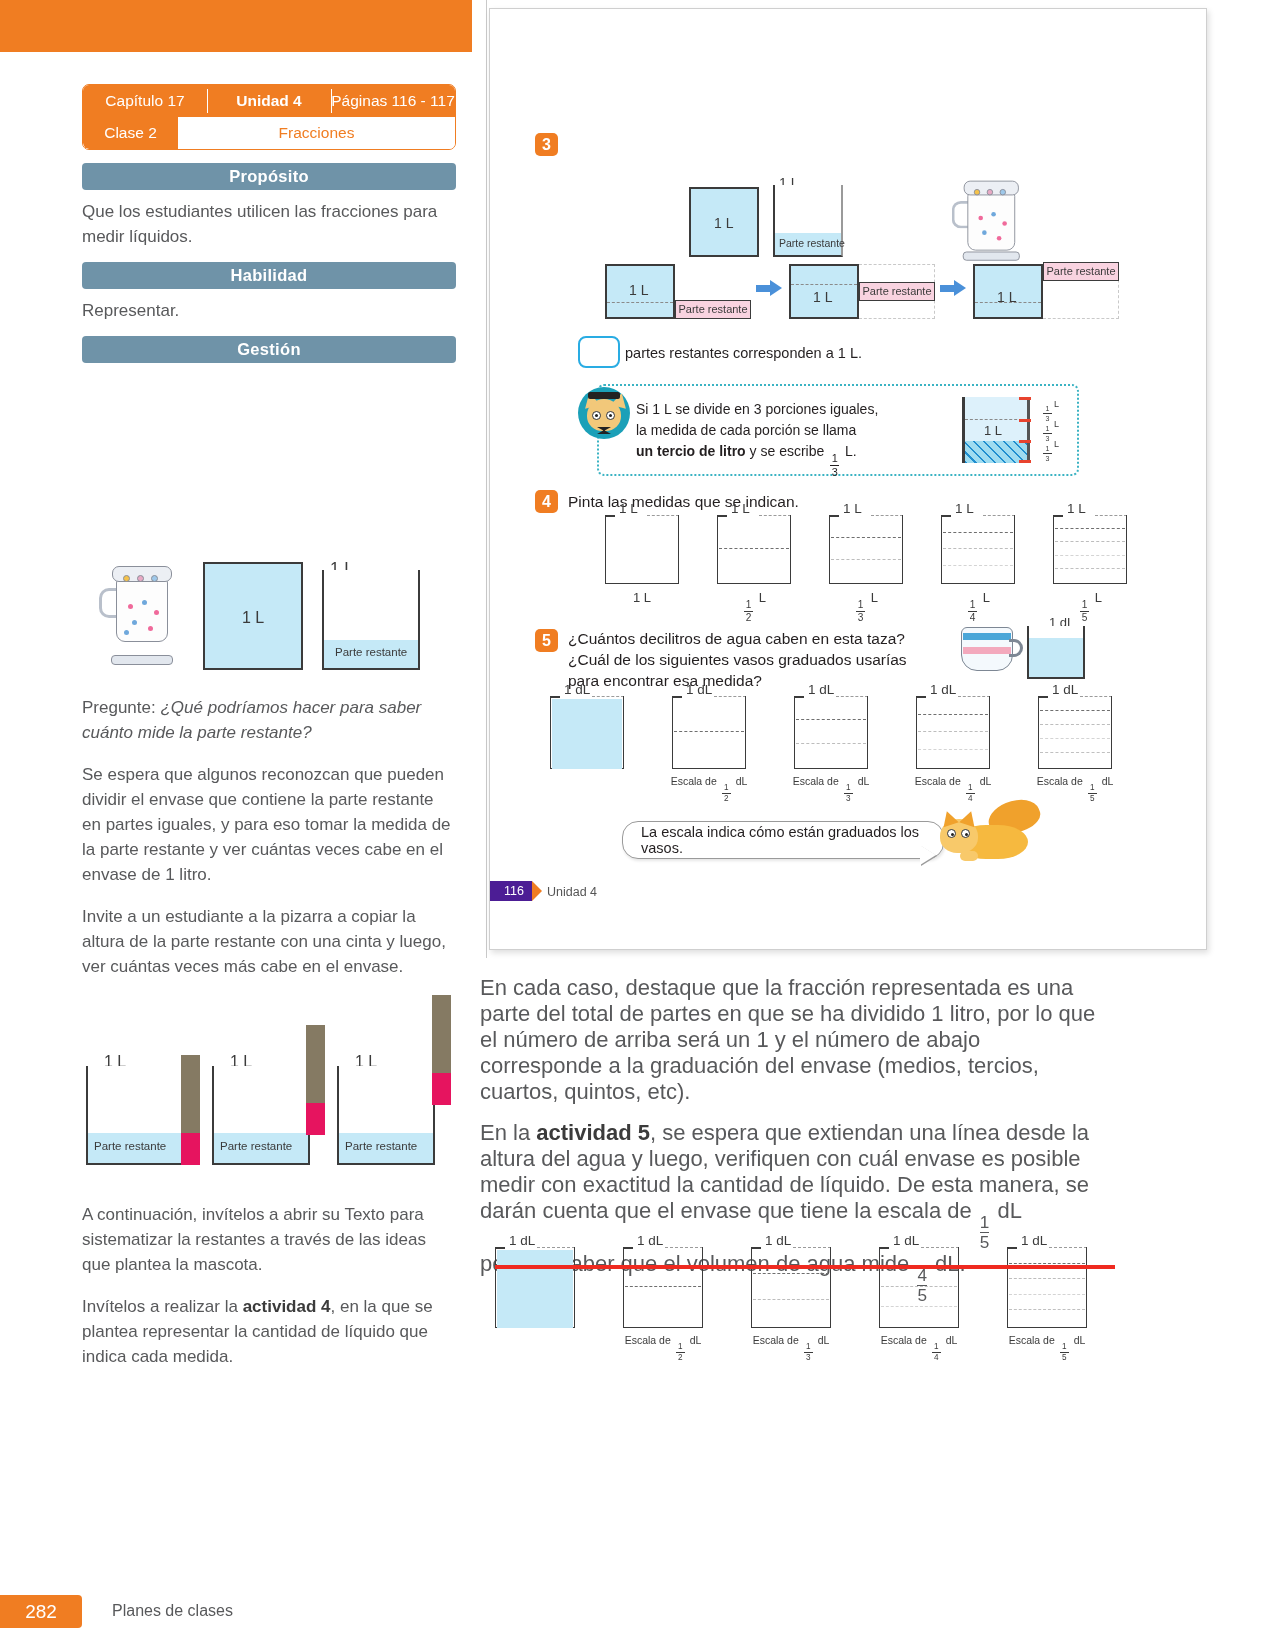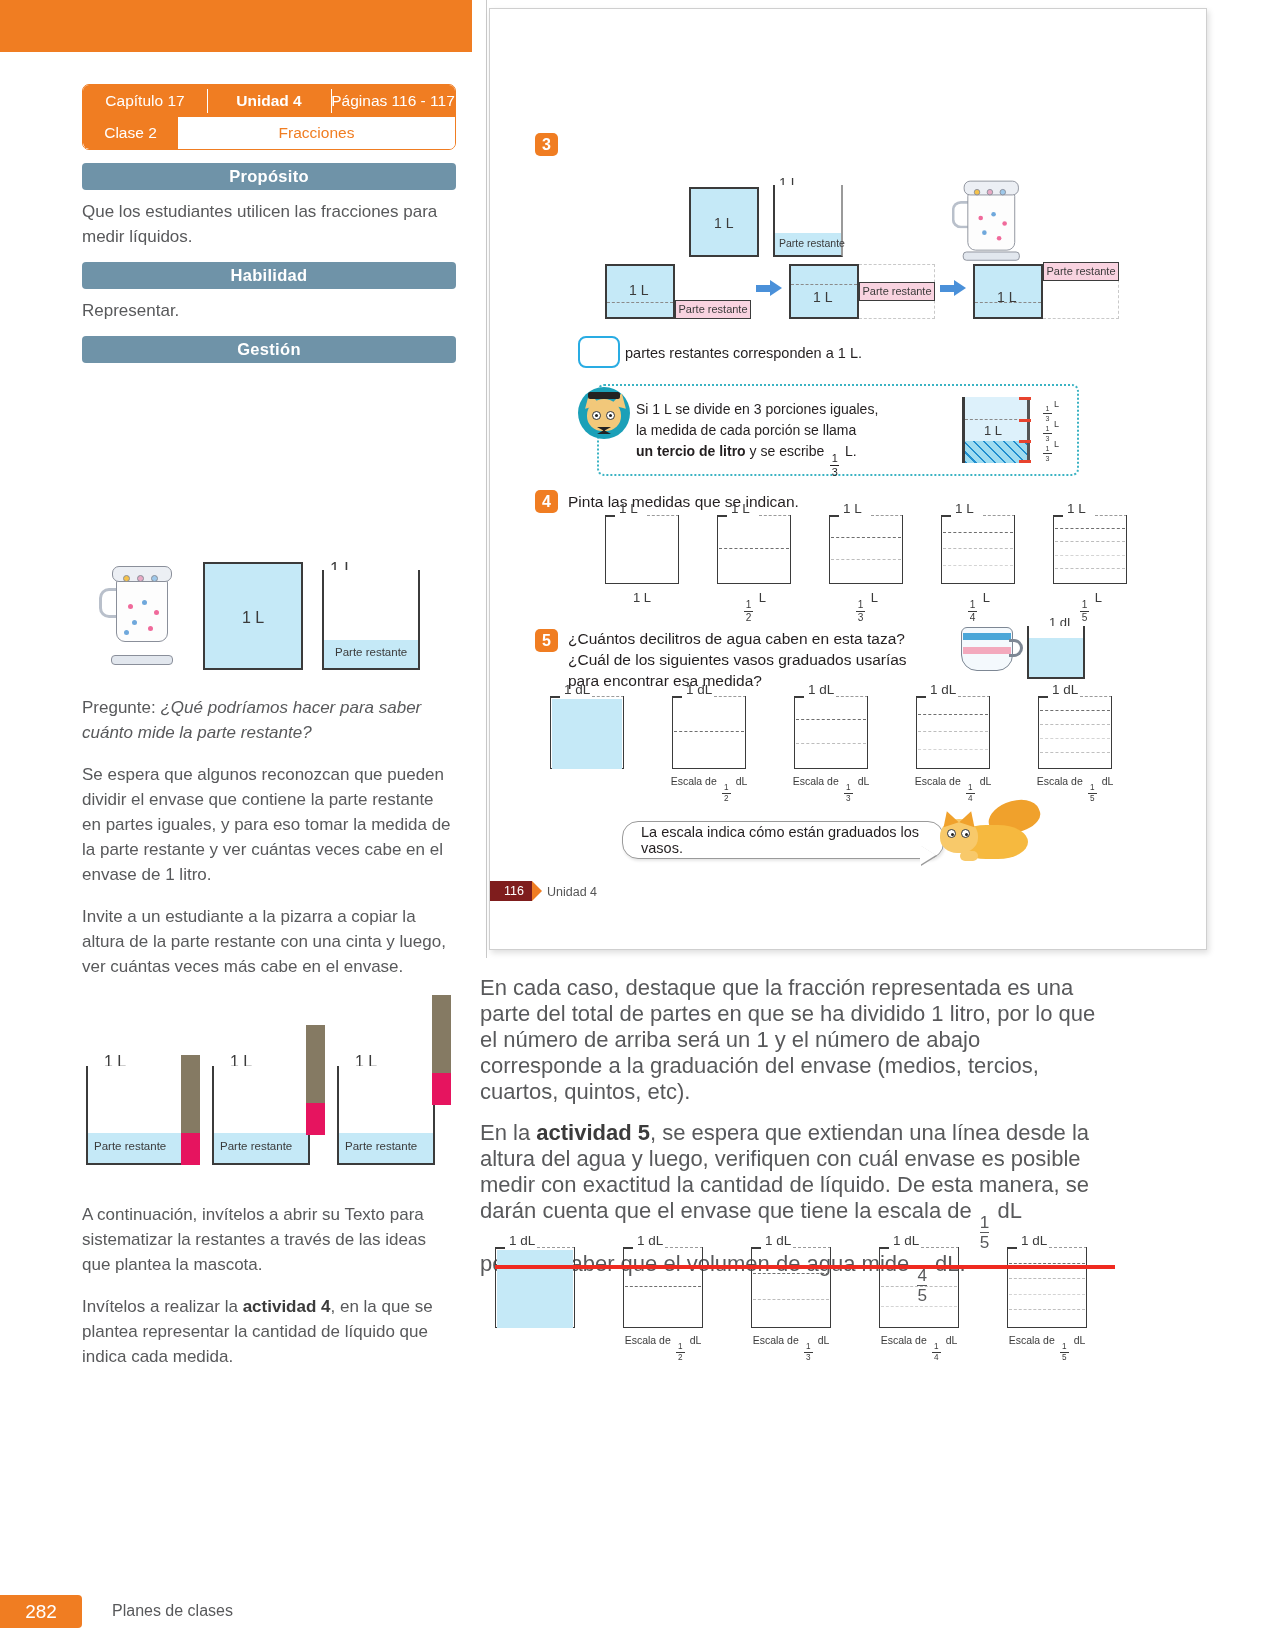--- a/index.html
+++ b/index.html
@@ -164,21 +164,21 @@
     display:flex; align-items:center; padding-left:18px; font-size:14.5px; color:#231f20;
     box-shadow:1px 2px 3px rgba(0,0,0,.10);
   }
 
   
   .fox2-body { position:absolute; background:#f6b93f; border-radius:50%/60%; }
   .fox2-tail { position:absolute; background:#f0a12c; border-radius:50% 60% 40% 50%; }
   .fox2-head { position:absolute; background:#f8c96a; border-radius:50% 50% 45% 45%; }
 
   .pg-num-tag {
-    position:absolute; height:20px; background:#7f1d1d; color:#fff;
+    position:absolute; height:20px; background:#4c1d95; color:#fff;
     font-size:12.5px; display:flex; align-items:center; justify-content:center;
     padding:0 8px 0 14px;
   }
   .pg-num-tag::after {
     content:""; position:absolute; right:-10px; top:0;
     border-top:10px solid transparent; border-bottom:10px solid transparent;
     border-left:10px solid #f07d22;
   }
   .pg-unit { position:absolute; font-size:12.5px; color:#555; }
 

